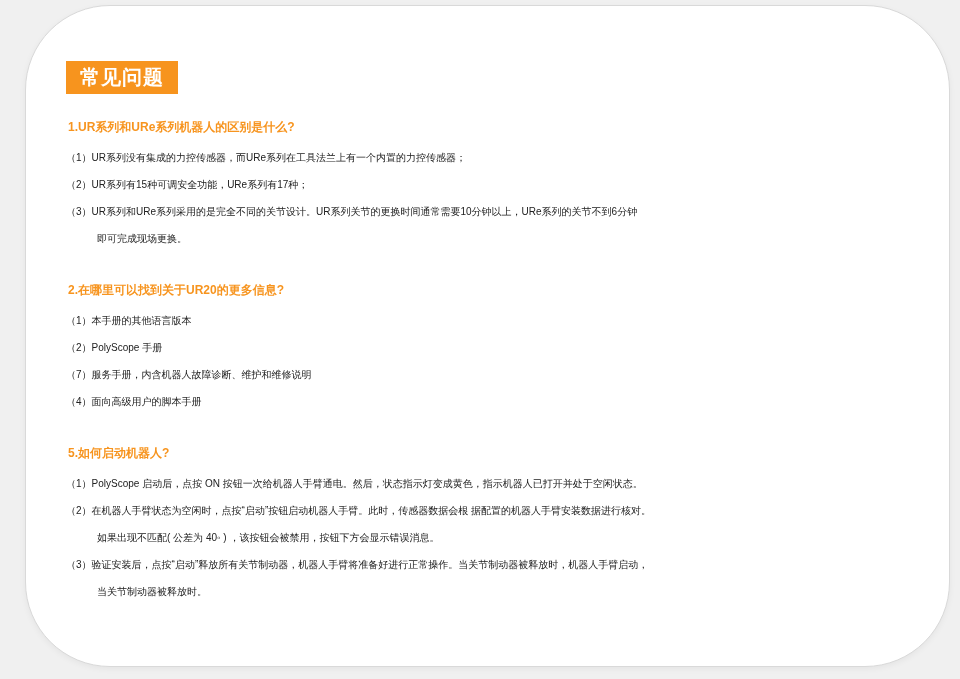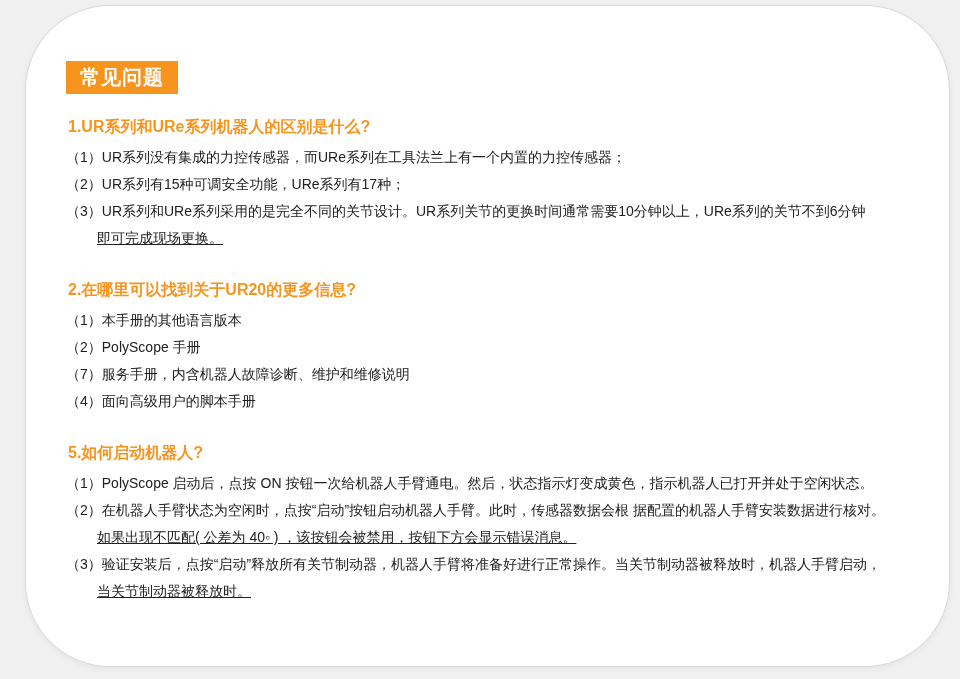--- a/index.html
+++ b/index.html
@@ -36,33 +36,33 @@
     font-size: 20px;
     font-weight: bold;
     line-height: 1;
     padding: 6px 14px 7px 14px;
     letter-spacing: 1px;
   }
   .section { margin-top: 26px; }
   .section.first { margin-top: 21px; }
   .q-heading {
     color: var(--accent, #F7941E);
-    font-size: 16px;
+    font-size: 12px;
     font-weight: bold;
     line-height: 24px;
     margin: 0 0 5px 2px;
   }
   .line {
     color: #212121;
-    font-size: 14px;
+    font-size: 10px;
     font-weight: 500;
     line-height: 27px;
     white-space: nowrap;
   }
-  .line.cont { padding-left: 31px; text-decoration: underline; }
+  .line.cont { padding-left: 31px; }
 </style>
 </head>
 <body>
 
 <div class="page">
   <div class="card">
     <div class="content">
 
       <div class="badge">常见问题</div>
 

